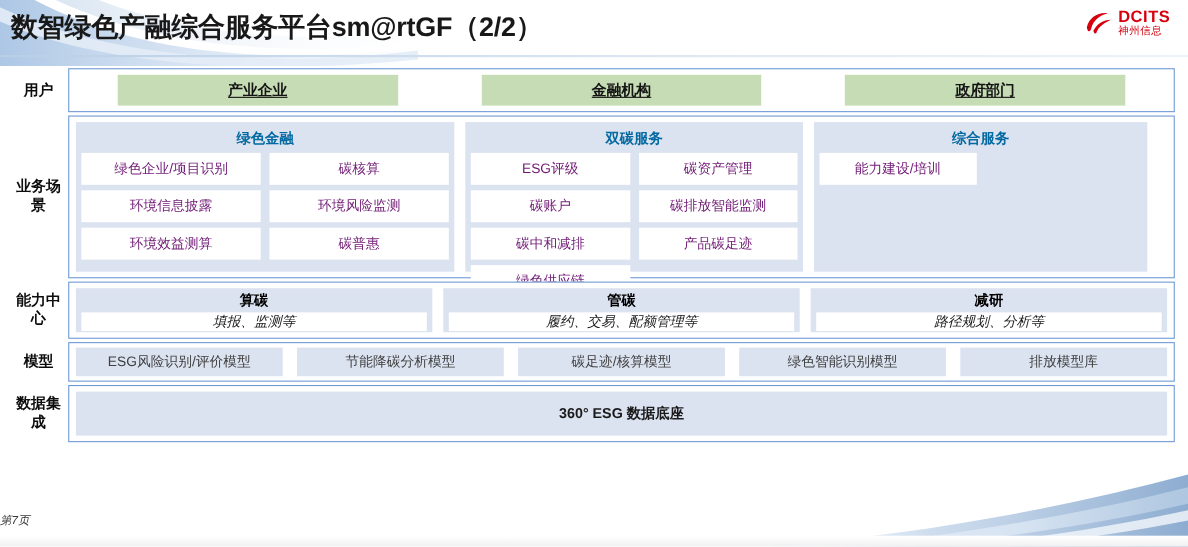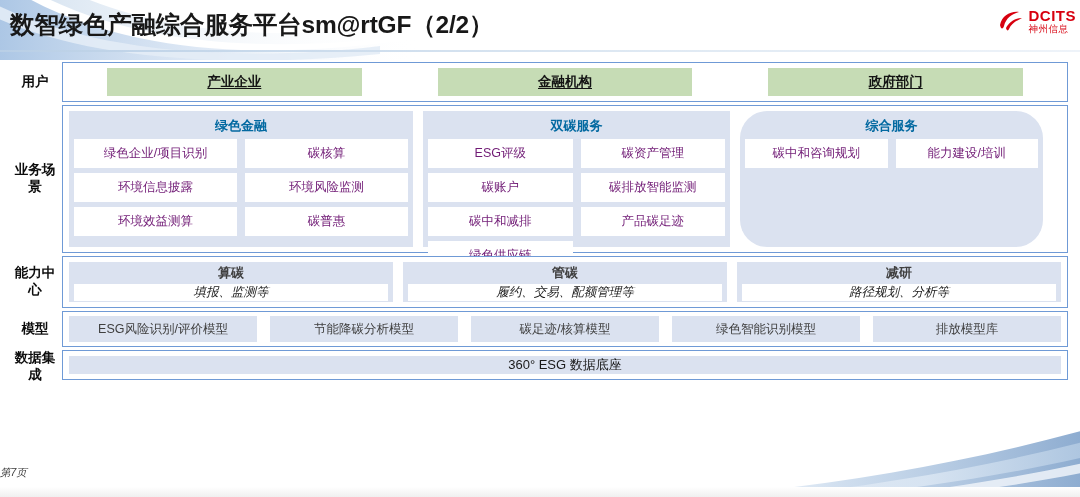--- a/index.html
+++ b/index.html
@@ -52,21 +52,21 @@
     left: 10px;
     top: 8px;
     font-size: 24.5px;
     font-weight: bold;
     color: #181818;
     letter-spacing: -0.2px;
     white-space: nowrap;
   }
   .logo {
     position: absolute;
-    right: 4px;
+    right: 16px;
     top: 8px;
     display: flex;
     align-items: center;
     gap: 4px;
   }
   .logo-mark {
     width: 28px;
     height: 24px;
     position: relative;
   }
@@ -192,41 +192,41 @@
     justify-content: center;
     font-size: 12.5px;
     color: #701a75;
     white-space: nowrap;
   }
   .cell.empty {
     background: transparent;
   }
   .panel-green  { flex: 0 0 344px; }
   .panel-dual   { flex: 0 0 307px; }
-  .panel-comp   { flex: 0 0 303px; border-radius: 27px; }
+  .panel-comp   { flex: 0 0 303px; }
 
   
   .row-capability .row-body {
     height: 52px;
     padding: 5px 6px;
     gap: 10px;
   }
   .cap-panel {
     flex: 1 1 0;
     background: #dbe2f0;
     box-sizing: border-box;
     padding: 3px 5px 4px 5px;
     display: flex;
     flex-direction: column;
   }
   .cap-title {
     text-align: center;
     font-size: 13px;
     font-weight: bold;
-    color: #404040;
+    color: #000000;
     line-height: 1.3;
   }
   .cap-sub {
     background: #ffffff;
     flex: 1 1 auto;
     display: flex;
     align-items: center;
     justify-content: center;
     font-size: 12.5px;
     font-style: italic;
@@ -247,22 +247,23 @@
     display: flex;
     align-items: center;
     justify-content: center;
     font-size: 12.5px;
     color: #404040;
     white-space: nowrap;
   }
 
   
   .row-data .row-body {
-    height: 30px;
+    height: 52px;
     padding: 5px 6px;
+    font-weight: bold;
   }
   .data-bar {
     flex: 1 1 auto;
     background: #dbe2f0;
     display: flex;
     align-items: center;
     justify-content: center;
     font-size: 13px;
     color: #1a1a1a;
   }
@@ -370,21 +371,20 @@
             <div class="cell">碳中和减排</div>
             <div class="cell">产品碳足迹</div>
             <div class="cell">绿色供应链</div>
             <div class="cell empty"></div>
           </div>
         </div>
 
         <div class="panel panel-comp">
           <div class="panel-title">综合服务</div>
           <div class="panel-grid">
-            <div class="cell">碳中和咨询规划</div>
             <div class="cell">能力建设/培训</div>
           </div>
         </div>
 
       </div>
     </div>
 
     <div class="row row-capability">
       <div class="row-label">能力中心</div>
       <div class="row-body">

